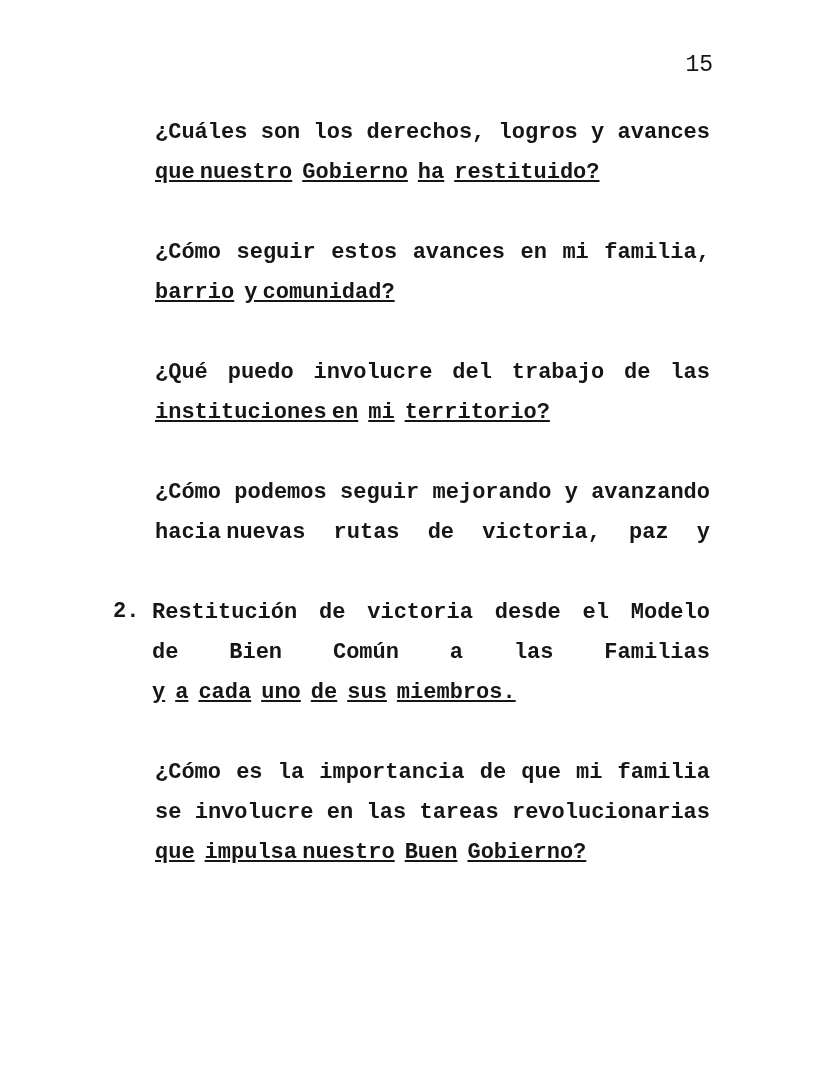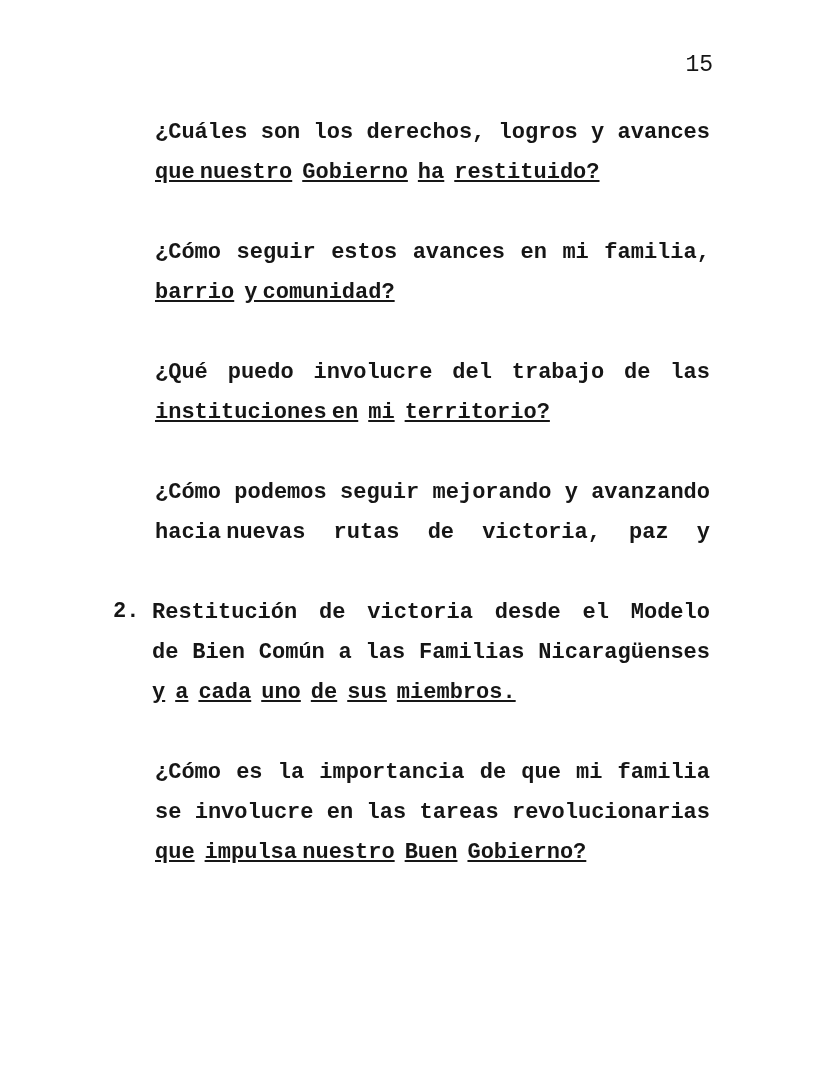--- a/index.html
+++ b/index.html
@@ -143,21 +143,20 @@
             <span class="token">el</span>
             <span class="token">Modelo</span>
           </div>
           <div class="line justify">
             <span class="token">de</span>
             <span class="token">Bien</span>
             <span class="token">Común</span>
             <span class="token">a</span>
             <span class="token">las</span>
             <span class="token">Familias</span>
-            <span class="token">Nicaragüenses</span>
           </div>
           <div class="line last">
             <span class="token">y</span>
             <span class="token">a</span>
             <span class="token">cada</span>
             <span class="token">uno</span>
             <span class="token">de</span>
             <span class="token">sus</span>
             <span class="token">miembros.</span>
           </div>

